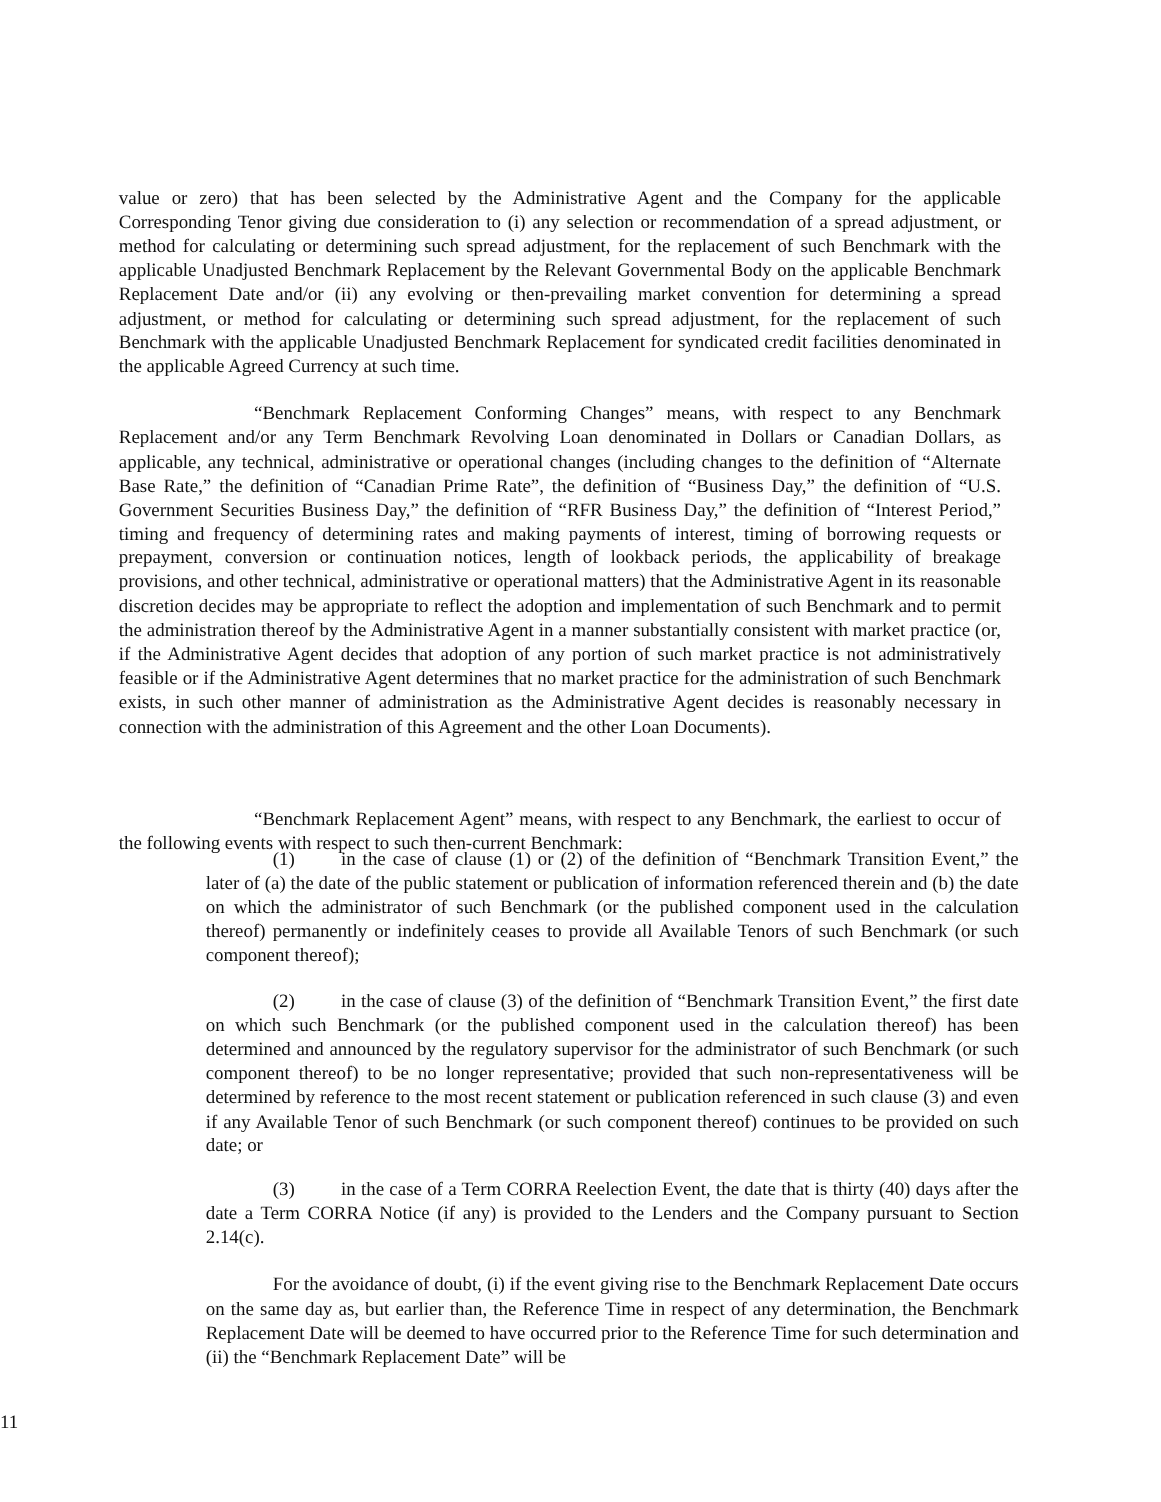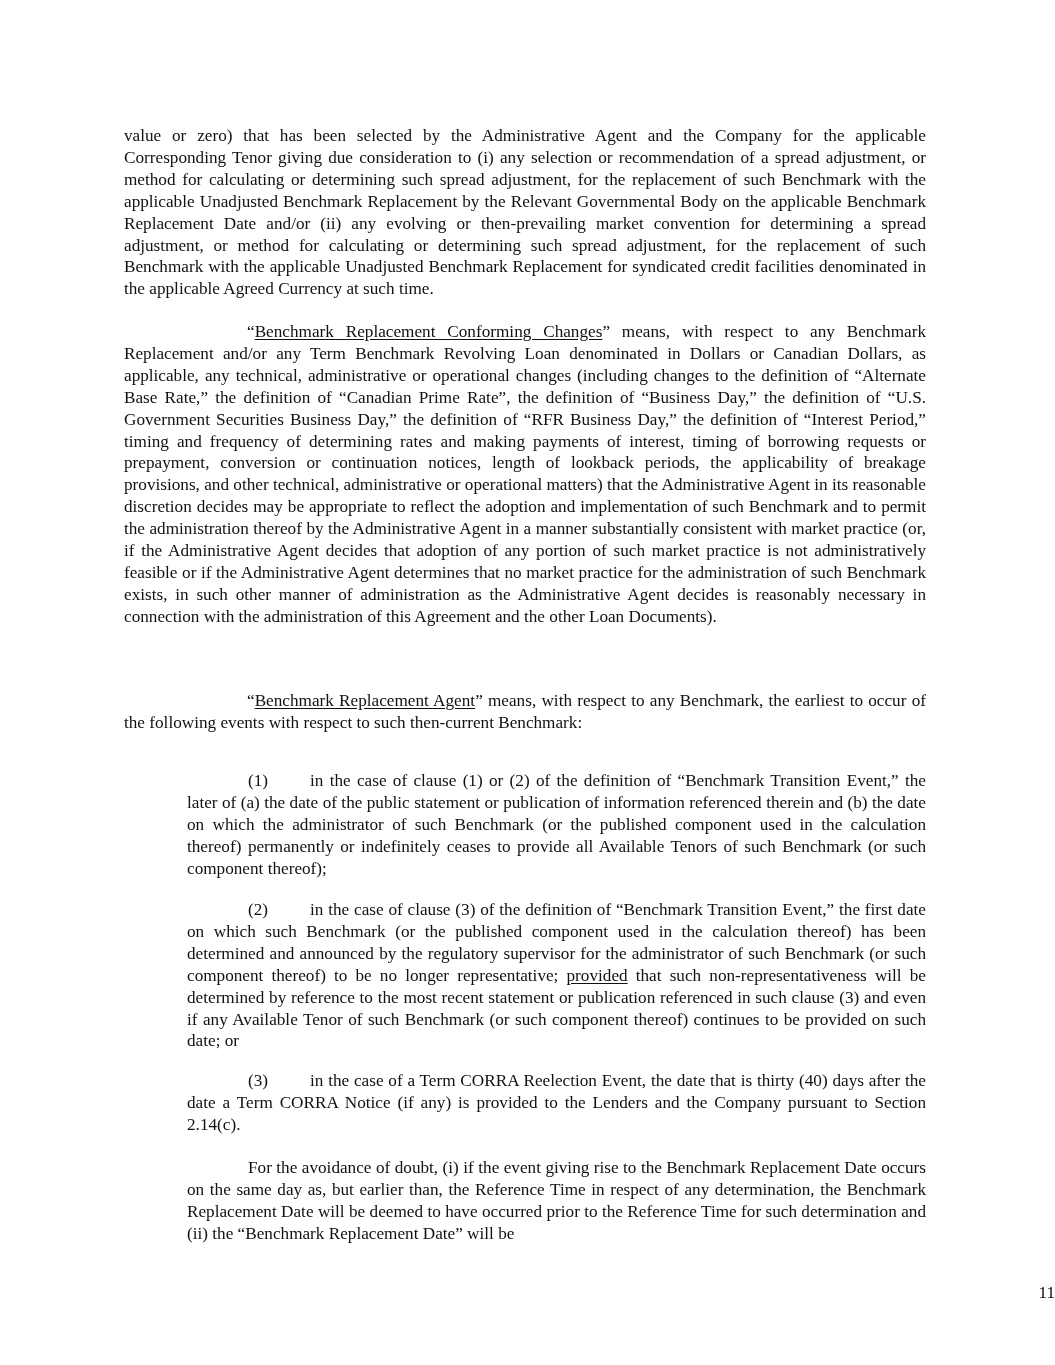--- a/index.html
+++ b/index.html
@@ -4,27 +4,27 @@
   <style>
     html, body { margin: 0; padding: 0; background: #ffffff; }
     body { width: 1055px; height: 1365px; position: relative; overflow: hidden; }
     .page {
       position: absolute; left: 0; top: 0; width: 1055px; height: 1365px;
       background: #ffffff; color: #111111;
       font-family: "Liberation Serif", serif;
       font-size: 17.2px; line-height: 21.9px;
     }
     .para { position: absolute; text-align: justify; text-align-last: left; margin: 0; }
-    .full { left: 124px; width: 802px; }
+    .full { left: 108px; width: 802px; margin-top: 44px; }
     .inset { left: 187px; width: 739px; margin-top: 14px; }
     .ind1 { text-indent: 123px; }
     .ind-item { text-indent: 61px; }
     .num { display: inline-block; width: 62px; text-indent: 0; }
-    .u { text-decoration: underline; text-underline-offset: 2px; }
-    .page-number { position: absolute; left: 0; width: 1055px; top: 1282px; text-align: right; font-size: 17.2px; }
+    .u { text-underline-offset: 2px; }
+    .page-number { position: absolute; left: 0; width: 1055px; top: 1282px; text-align: left; font-size: 17.2px; }
   </style>
 </head>
 <body>
 
 <div class="page">
 
   <p class="para full" style="top:125px;"><span>value or zero) that has been selected by the Administrative Agent and the Company for the applicable Corresponding Tenor giving due consideration to (i) any selection or recommendation of a spread adjustment, or method for calculating or determining such spread adjustment, for the replacement of such Benchmark with the applicable Unadjusted Benchmark Replacement by the Relevant Governmental Body on the applicable Benchmark Replacement Date and/or (ii) any evolving or then-prevailing market convention for determining a spread adjustment, or method for calculating or determining such spread adjustment, for the replacement of such Benchmark with the applicable Unadjusted Benchmark Replacement for syndicated credit facilities denominated in the applicable Agreed Currency at such time.</span></p>
 
   <p class="para full ind1" style="top:321px;"><span>“</span><span class="u">Benchmark Replacement Conforming Changes</span><span>” means, with respect to any Benchmark Replacement and/or any Term Benchmark Revolving Loan denominated in Dollars or Canadian Dollars, as applicable, any technical, administrative or operational changes (including changes to the definition of “Alternate Base Rate,” the definition of “Canadian Prime Rate”, the definition of “Business Day,” the definition of “U.S. Government Securities Business Day,” the definition of “RFR Business Day,” the definition of “Interest Period,” timing and frequency of determining rates and making payments of interest, timing of borrowing requests or prepayment, conversion or continuation notices, length of lookback periods, the applicability of breakage provisions, and other technical, administrative or operational matters) that the Administrative Agent in its reasonable discretion decides may be appropriate to reflect the adoption and implementation of such Benchmark and to permit the administration thereof by the Administrative Agent in a manner substantially consistent with market practice (or, if the Administrative Agent decides that adoption of any portion of such market practice is not administratively feasible or if the Administrative Agent determines that no market practice for the administration of such Benchmark exists, in such other manner of administration as the Administrative Agent decides is reasonably necessary in connection with the administration of this Agreement and the other Loan Documents).</span></p>
 

